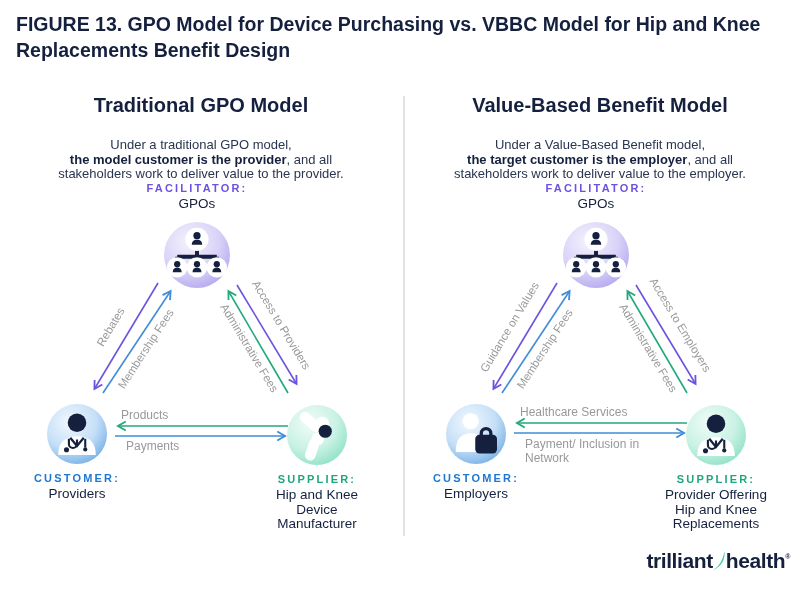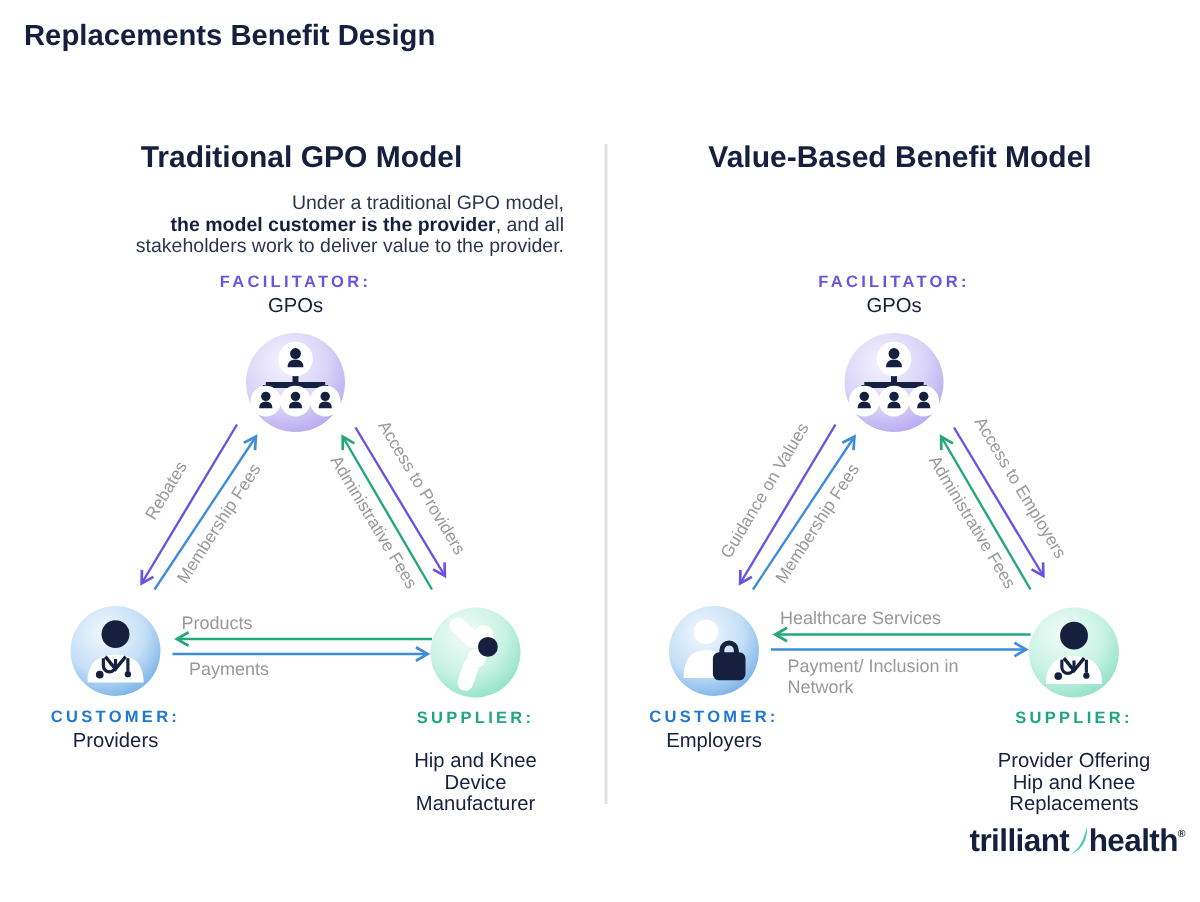--- a/index.html
+++ b/index.html
@@ -5,21 +5,21 @@
   html,body{margin:0;padding:0;width:800px;height:601px;background:#fff;overflow:hidden;
     font-family:"Liberation Sans",sans-serif;color:#14203E;position:relative}
   .figure-title{position:absolute;left:16px;top:12px;width:760px;font-size:19.5px;
     font-weight:bold;line-height:1.33;color:#14203E}
   .divider{position:absolute;left:403px;top:96px;width:2px;height:440px;background:#E3E3E3}
   .panel{position:absolute;top:92px;width:380px;height:460px}
   .panel.p0{left:16px}
   .panel.p1{left:415px}
   .panel-title{position:absolute;top:2px;left:0;width:370px;text-align:center;
     font-family:Liberation Sans, sans-serif;font-size:20px;font-weight:bold;color:#14203E}
-  .panel-sub{position:absolute;top:36px;left:10px;width:350px;text-align:right;
+  .panel-sub{position:absolute;top:46px;left:10px;width:350px;text-align:center;
     font-size:13px;line-height:14.5px;color:#2A3550}
   .panel-sub b{color:#14203E}
   .diagram{position:absolute;top:90px;left:0;width:380px;height:365px}
   .caps{font-size:11px;font-weight:bold;letter-spacing:2.2px}
   .purple-t{color:#6C52E0}
   .blue-t{color:#1E78D2}
   .green-t{color:#1FA67E}
   .fac-label{position:absolute;top:0;left:0;width:362px;text-align:center}
   .fac-name{position:absolute;top:14px;left:0;width:362px;text-align:center;
     font-size:13.5px;color:#14203E}
@@ -30,35 +30,36 @@
     background:radial-gradient(circle at 38% 30%,#F2F8FE 0%,#C4DFF7 48%,#4C96DC 100%)}
   .circle.supp{left:271px;top:223px;width:60px;height:60px;
     background:radial-gradient(circle at 38% 30%,#F1FCF8 0%,#C9F2E4 48%,#6FD8B5 100%)}
   .circle svg{width:100%;height:100%;display:block}
   .node-caps{position:absolute;width:160px;text-align:center}
   .node-name{position:absolute;width:160px;text-align:center;font-size:13.5px;
     line-height:14.5px;color:#14203E}
   .cust-caps{top:290px;left:-19px}
   .cust-name{top:305px;left:-19px}
   .supp-caps{top:291px;left:221px}
-  .supp-name{top:318px;left:246px;width:110px}
+  .supp-name{top:306px;left:246px;width:110px}
   .arrows{position:absolute;left:0;top:0;width:380px;height:365px}
   .arrow-label{font-size:11.5px;fill:#97999C;font-family:"Liberation Sans",sans-serif}
   .h-label{position:absolute;font-size:12px;color:#97999C;line-height:13.5px}
   .h-label.top{left:105px;top:227px;width:160px}
   .h-label.bot{left:110px;top:258px;width:150px}
   .logo{position:absolute;top:549px;left:600px;width:190px;display:flex;align-items:center;
     justify-content:flex-end;font-size:21px;font-weight:800;letter-spacing:-0.4px;color:#14203E}
   .logo .swoosh{margin:0 -1px 2px -1px}
   .logo sup{font-size:7px;margin-top:-10px}
 </style>
 </head>
 <body>
 
 <div class="figure-title">
+  <div>FIGURE 13. GPO Model for Device Purchasing vs. VBBC Model for Hip and Knee</div>
   <div>Replacements Benefit Design</div>
 </div>
 
 <div class="divider"></div>
 
 <div class="panel p0">
   <div class="panel-title">Traditional GPO Model</div>
   <div class="panel-sub">
     <span>Under a traditional GPO model,</span><br>
     <b>the model customer is the provider</b><span>, and all</span><br>
@@ -138,20 +139,25 @@
 
     <div class="node-caps caps blue-t cust-caps">CUSTOMER:</div>
     <div class="node-name cust-name">Providers</div>
     <div class="node-caps caps green-t supp-caps">SUPPLIER:</div>
     <div class="node-name supp-name">Hip and Knee Device Manufacturer</div>
   </div>
 </div>
 
 <div class="panel p1">
   <div class="panel-title">Value-Based Benefit Model</div>
+  <div class="panel-sub">
+    <span>Under a Value-Based Benefit model,</span><br>
+    <b>the target customer is the employer</b><span>, and all</span><br>
+    <span>stakeholders work to deliver value to the employer.</span>
+  </div>
 
   <div class="diagram">
     <div class="fac-label caps purple-t">FACILITATOR:</div>
     <div class="fac-name">GPOs</div>
 
     <svg class="arrows" viewBox="0 0 380 365">
       <defs>
         <marker id="m1p" viewBox="0 0 10 10" refX="7" refY="5" markerWidth="7" markerHeight="7" orient="auto">
           <path d="M1 1 L8 5 L1 9" fill="none" stroke="#6C52E0" stroke-width="1.6"></path>
           </marker>

